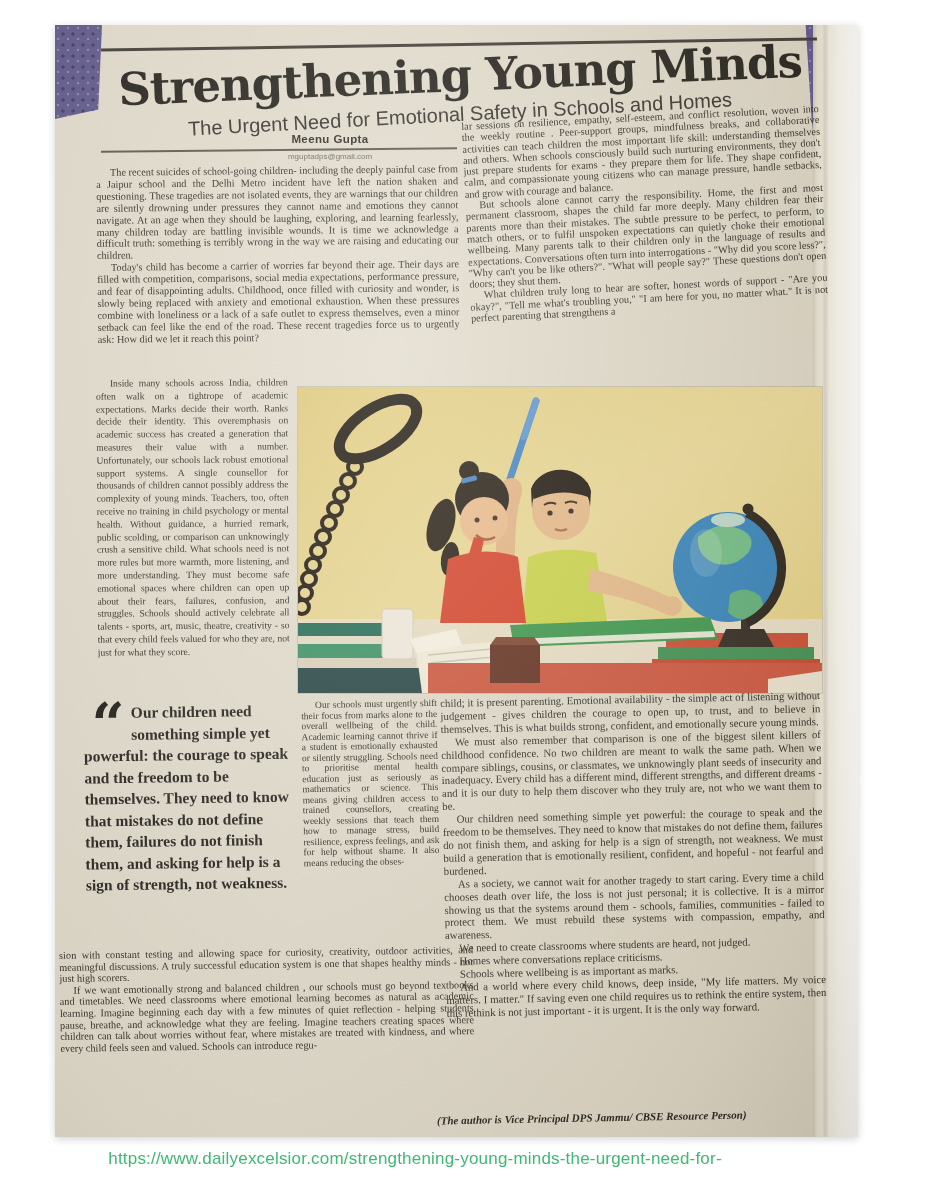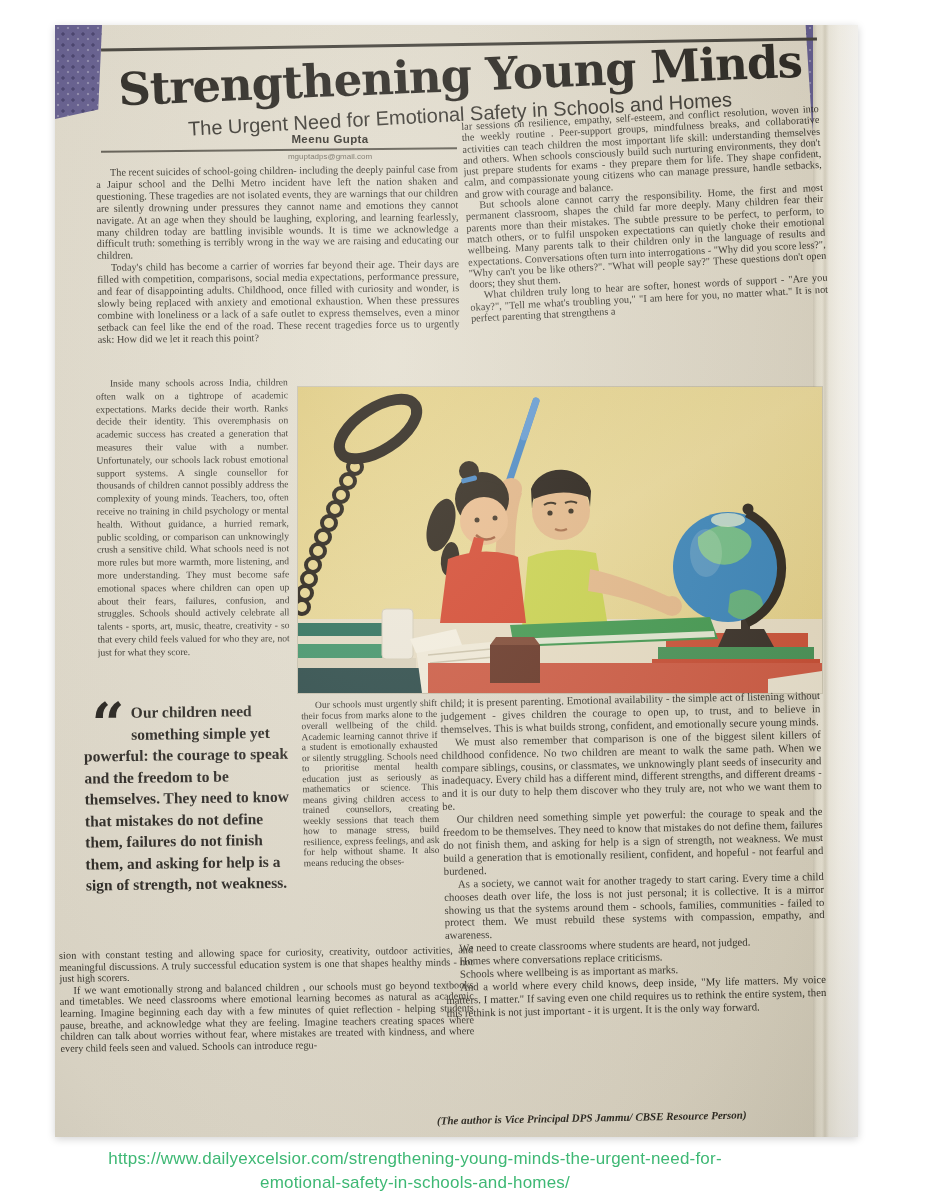--- a/index.html
+++ b/index.html
@@ -239,14 +239,13 @@
     <p class="ind">If we want emotionally strong and balanced children , our schools must go beyond textbooks and timetables. We need classrooms where emotional learning becomes as natural as academic learning. Imagine beginning each day with a few minutes of quiet reflection - helping students pause, breathe, and acknowledge what they are feeling. Imagine teachers creating spaces where children can talk about worries without fear, where mistakes are treated with kindness, and where every child feels seen and valued. Schools can introduce regu-</p>
   </div>
 
   <div id="credit-line" class="abs">(The author is Vice Principal DPS Jammu/ CBSE Resource Person)</div>
 
   <div id="photo-tint" class="abs"></div>
 </div>
 
 <div id="caption" class="abs">
   <div>https://www.dailyexcelsior.com/strengthening-young-minds-the-urgent-need-for-</div>
-  <div>emotional-safety-in-schools-and-homes/</div>
 </div>
 
 </body></html>

